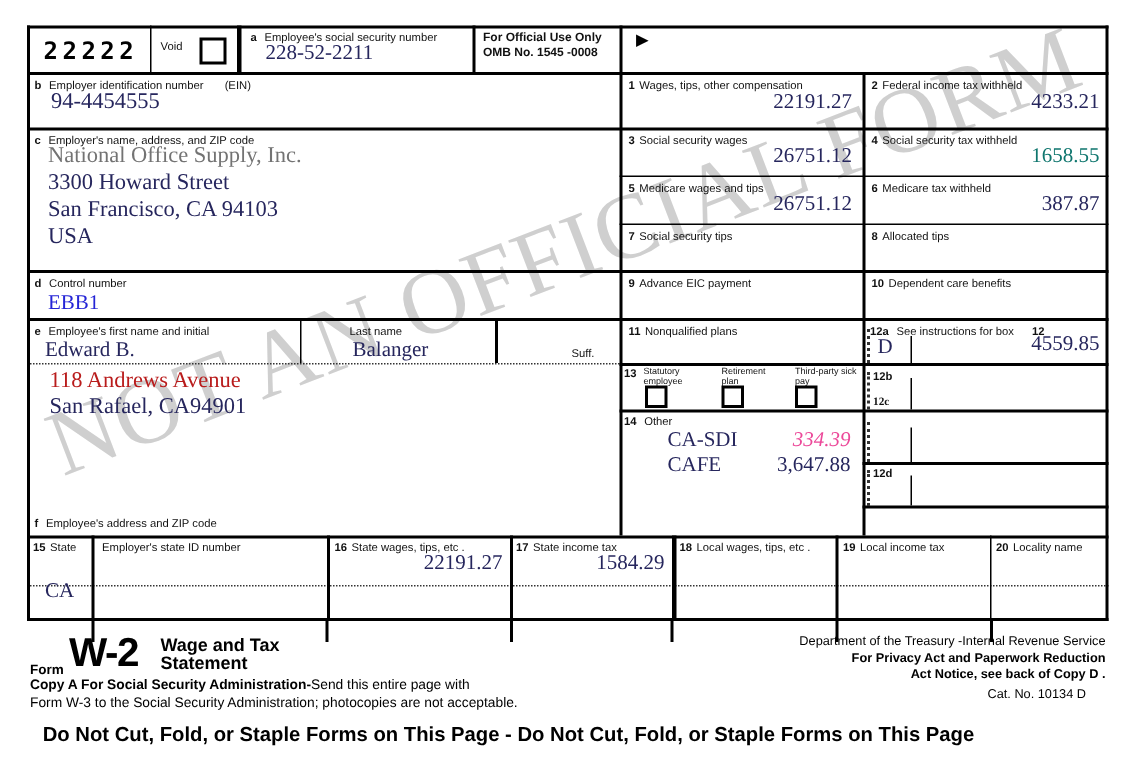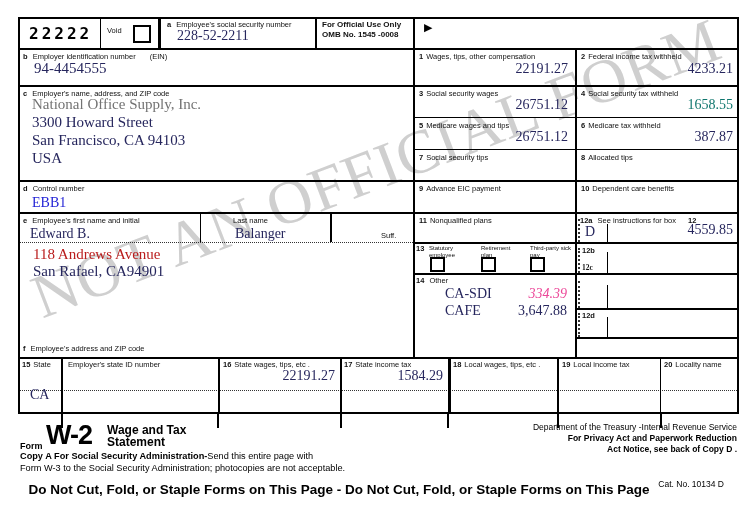--- a/index.html
+++ b/index.html
@@ -217,16 +217,16 @@
   <div class="ft" style="left:107px;top:436px;font-size:12px;font-weight:bold;line-height:12px;">Statement</div>
 
   <div class="ft" style="left:20px;top:451px;font-size:9.2px;">
     <span style="font-weight:bold;">Copy A For Social Security Administration-</span><span>Send this entire page with</span>
   </div>
   <div class="ft" style="left:20px;top:463px;font-size:9.2px;">Form W-3 to the Social Security Administration; photocopies are not acceptable.</div>
 
   <div class="ft" style="right:13px;top:422px;font-size:8.5px;text-align:right;">Department of the Treasury   -Internal Revenue Service</div>
   <div class="ft" style="right:13px;top:433px;font-size:8.5px;font-weight:bold;text-align:right;">For Privacy Act and Paperwork Reduction</div>
   <div class="ft" style="right:13px;top:444px;font-size:8.5px;font-weight:bold;text-align:right;">Act Notice, see back of Copy D  .</div>
-  <div class="ft" style="right:26px;top:479px;font-size:8.5px;text-align:right;">Cat. No. 10134 D</div>
+  <div class="ft" style="right:26px;top:457px;font-size:8.5px;text-align:right;">Cat. No. 10134 D</div>
 
   <div class="ft" style="left:0;top:482px;width:678px;text-align:center;font-size:13.5px;font-weight:bold;">Do Not Cut, Fold, or Staple Forms on This Page  - Do Not Cut, Fold, or Staple Forms on This Page</div>
 </div>
 
 </body></html>

